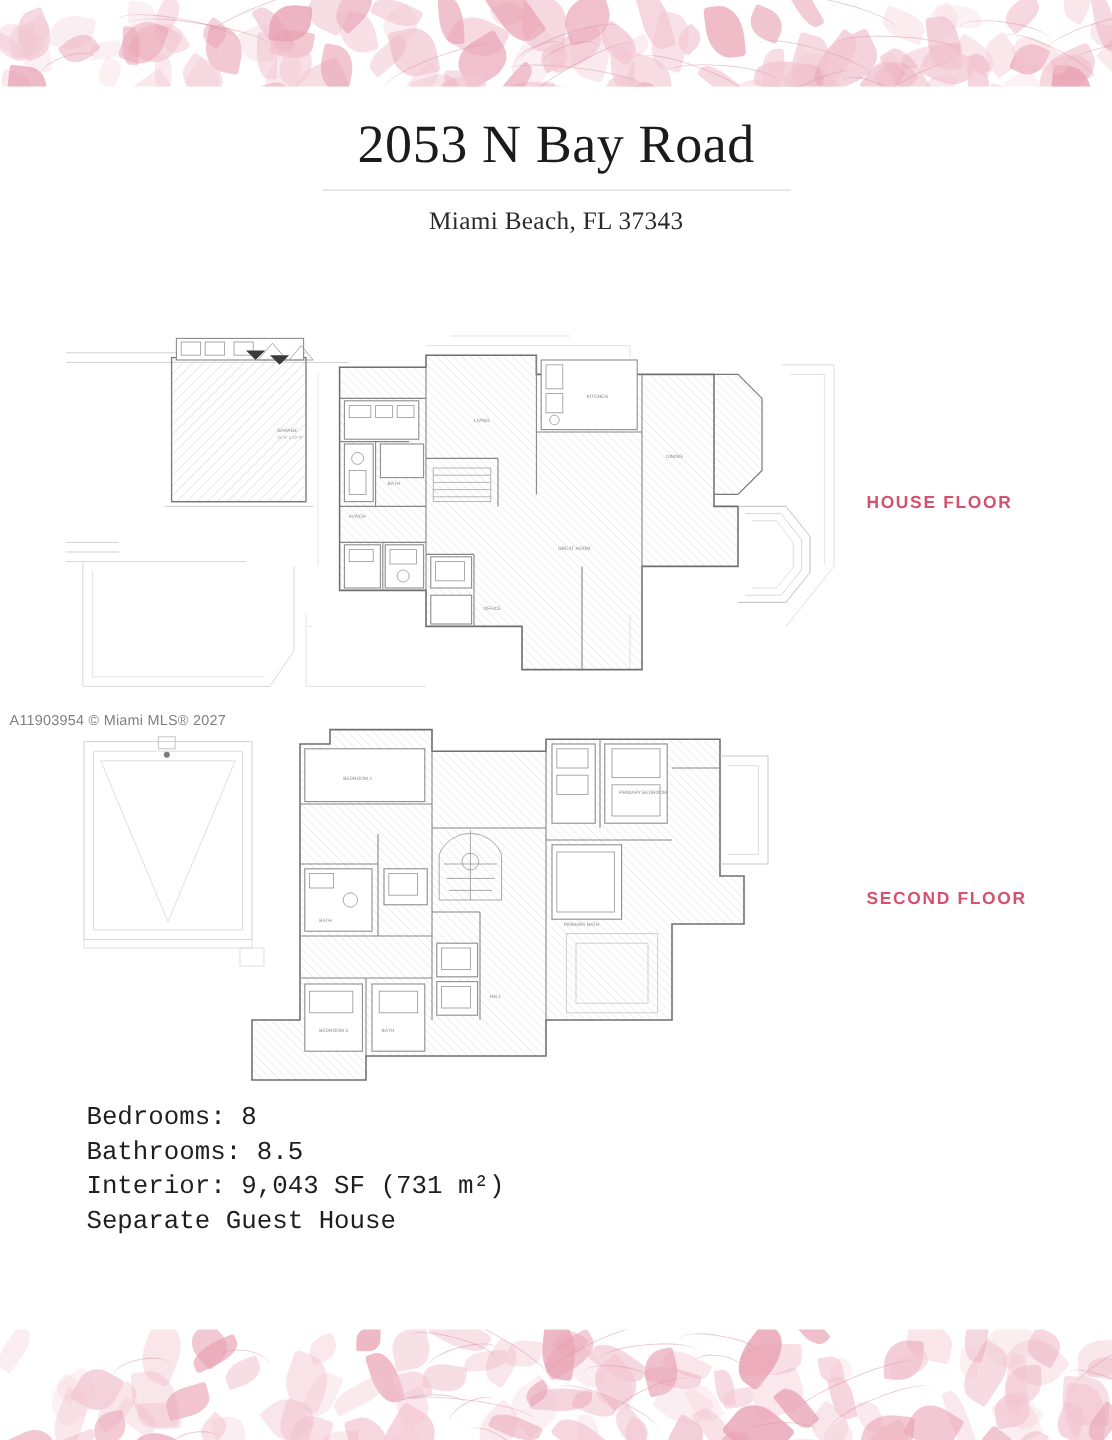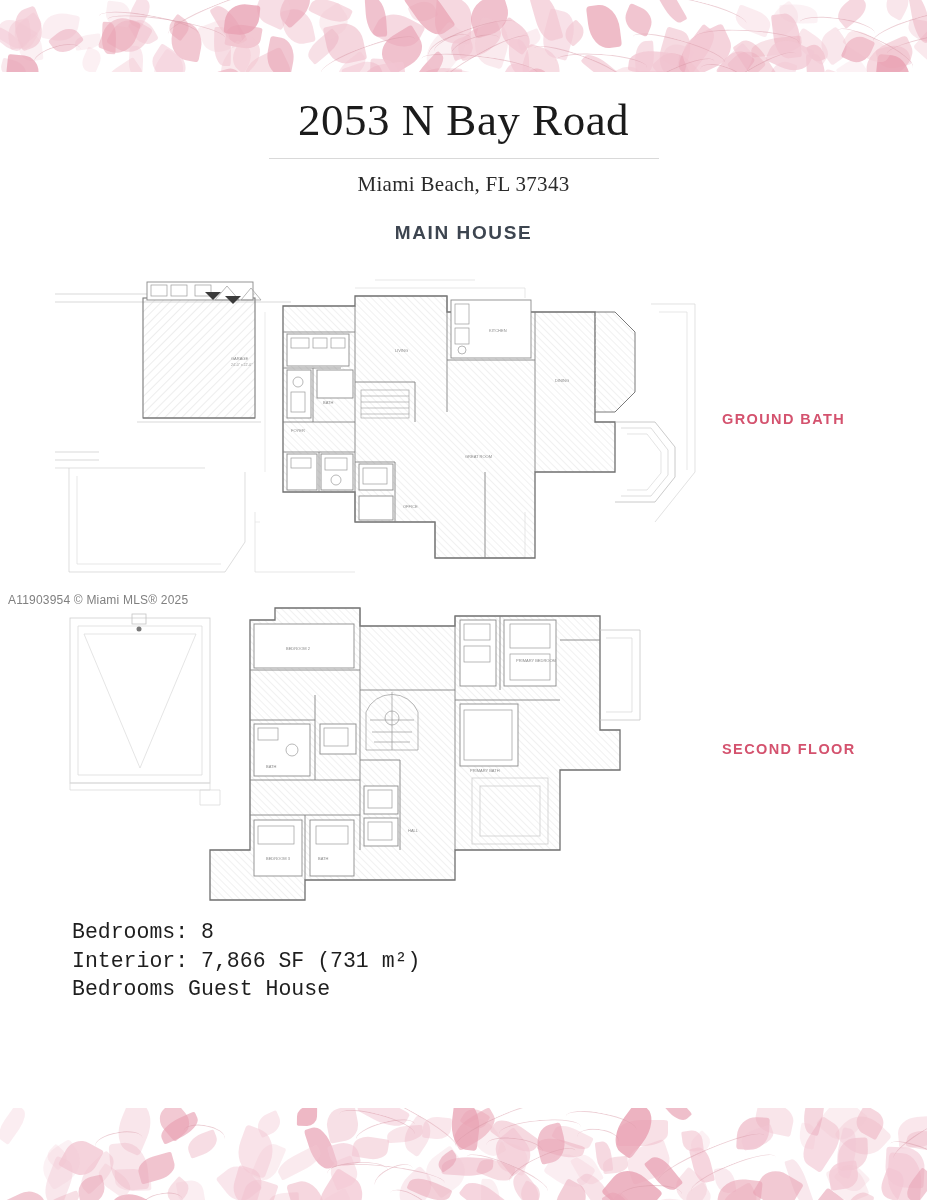--- a/index.html
+++ b/index.html
@@ -278,21 +278,20 @@
       <span class="stem" style="left:644px;top:1px;width:104px;transform:rotate(14deg);"></span>
       <span class="stem" style="left:33px;top:46px;width:49px;transform:rotate(-17deg);"></span>
       <span class="stem" style="left:107px;top:19px;width:119px;transform:rotate(9deg);"></span>
       <span class="stem" style="left:555px;top:54px;width:92px;transform:rotate(4deg);"></span>
       <span class="stem" style="left:833px;top:39px;width:84px;transform:rotate(26deg);"></span>
     </div>
 
   <div class="title">2053 N Bay Road</div>
   <div class="title-rule"></div>
   <div class="subtitle">Miami Beach, FL 37343</div>
-  <div class="section-label">MAIN HOUSE</div>
 
   <div class="plan" id="plan-ground">
     <svg width="660" height="320" viewBox="0 0 660 320" xmlns="http://www.w3.org/2000/svg">
       <defs>
         <pattern id="hatchA" width="6" height="6" patternTransform="rotate(45)" patternUnits="userSpaceOnUse">
           <line x1="0" y1="0" x2="0" y2="6" stroke="#d2d2d2" stroke-width="0.8"></line>
         </pattern>
         <pattern id="hatchB" width="5" height="5" patternTransform="rotate(-45)" patternUnits="userSpaceOnUse">
           <line x1="0" y1="0" x2="0" y2="5" stroke="#d6d6d6" stroke-width="0.7"></line>
         </pattern>
@@ -400,23 +399,23 @@
           <text x="500" y="110">DINING</text>
           <text x="410" y="186">GREAT ROOM</text>
           <text x="236" y="160">FOYER</text>
           <text x="268" y="132">BATH</text>
           <text x="348" y="236">OFFICE</text>
         </g>
       </g>
     </svg>
   </div>
 
-  <div class="floor-label" id="floor-label-ground">GROUND BATH</div>
-
-  <div class="mls-credit">A11903954 © Miami MLS® 2025</div>
+  <div class="floor-label" id="floor-label-ground">HOUSE FLOOR</div>
+
+  <div class="mls-credit">A11903954 © Miami MLS® 2027</div>
 
   <div class="plan" id="plan-second">
     <svg width="620" height="310" viewBox="0 0 620 310" xmlns="http://www.w3.org/2000/svg">
       <defs>
         <pattern id="hatchC" width="6" height="6" patternTransform="rotate(45)" patternUnits="userSpaceOnUse">
           <line x1="0" y1="0" x2="0" y2="6" stroke="#d2d2d2" stroke-width="0.8"></line>
         </pattern>
         <pattern id="hatchD" width="5" height="5" patternTransform="rotate(-45)" patternUnits="userSpaceOnUse">
           <line x1="0" y1="0" x2="0" y2="5" stroke="#d6d6d6" stroke-width="0.7"></line>
         </pattern>
@@ -509,22 +508,23 @@
           <text x="348" y="232">HALL</text>
         </g>
       </g>
     </svg>
   </div>
 
   <div class="floor-label" id="floor-label-second">SECOND FLOOR</div>
 
   <div class="facts">
     <div>Bedrooms: 8</div>
-    <div>Interior: 7,866 SF (731 m²)</div>
-    <div>Bedrooms Guest House</div>
+    <div>Bathrooms: 8.5</div>
+    <div>Interior: 9,043 SF (731 m²)</div>
+    <div>Separate Guest House</div>
   </div>
 
   <div class="floral floral-bottom" id="floral-bottom">
       <span class="leaf" style="left:111px;top:87px;width:47px;height:32px;background:#e8a0b2;opacity:0.67;transform:rotate(210deg);"></span>
       <span class="leaf v2" style="left:105px;top:55px;width:19px;height:36px;background:#f2c6d2;opacity:0.37;transform:rotate(305deg);"></span>
       <span class="leaf v2" style="left:316px;top:72px;width:50px;height:39px;background:#f2c6d2;opacity:0.73;transform:rotate(122deg);"></span>
       <span class="leaf v2" style="left:36px;top:62px;width:46px;height:23px;background:#e8a0b2;opacity:0.25;transform:rotate(111deg);"></span>
       <span class="leaf" style="left:442px;top:49px;width:51px;height:19px;background:#f2c6d2;opacity:0.76;transform:rotate(4deg);"></span>
       <span class="leaf" style="left:829px;top:59px;width:37px;height:33px;background:#f2c6d2;opacity:0.30;transform:rotate(248deg);"></span>
       <span class="leaf" style="left:491px;top:17px;width:48px;height:22px;background:#e8a0b2;opacity:0.40;transform:rotate(216deg);"></span>

